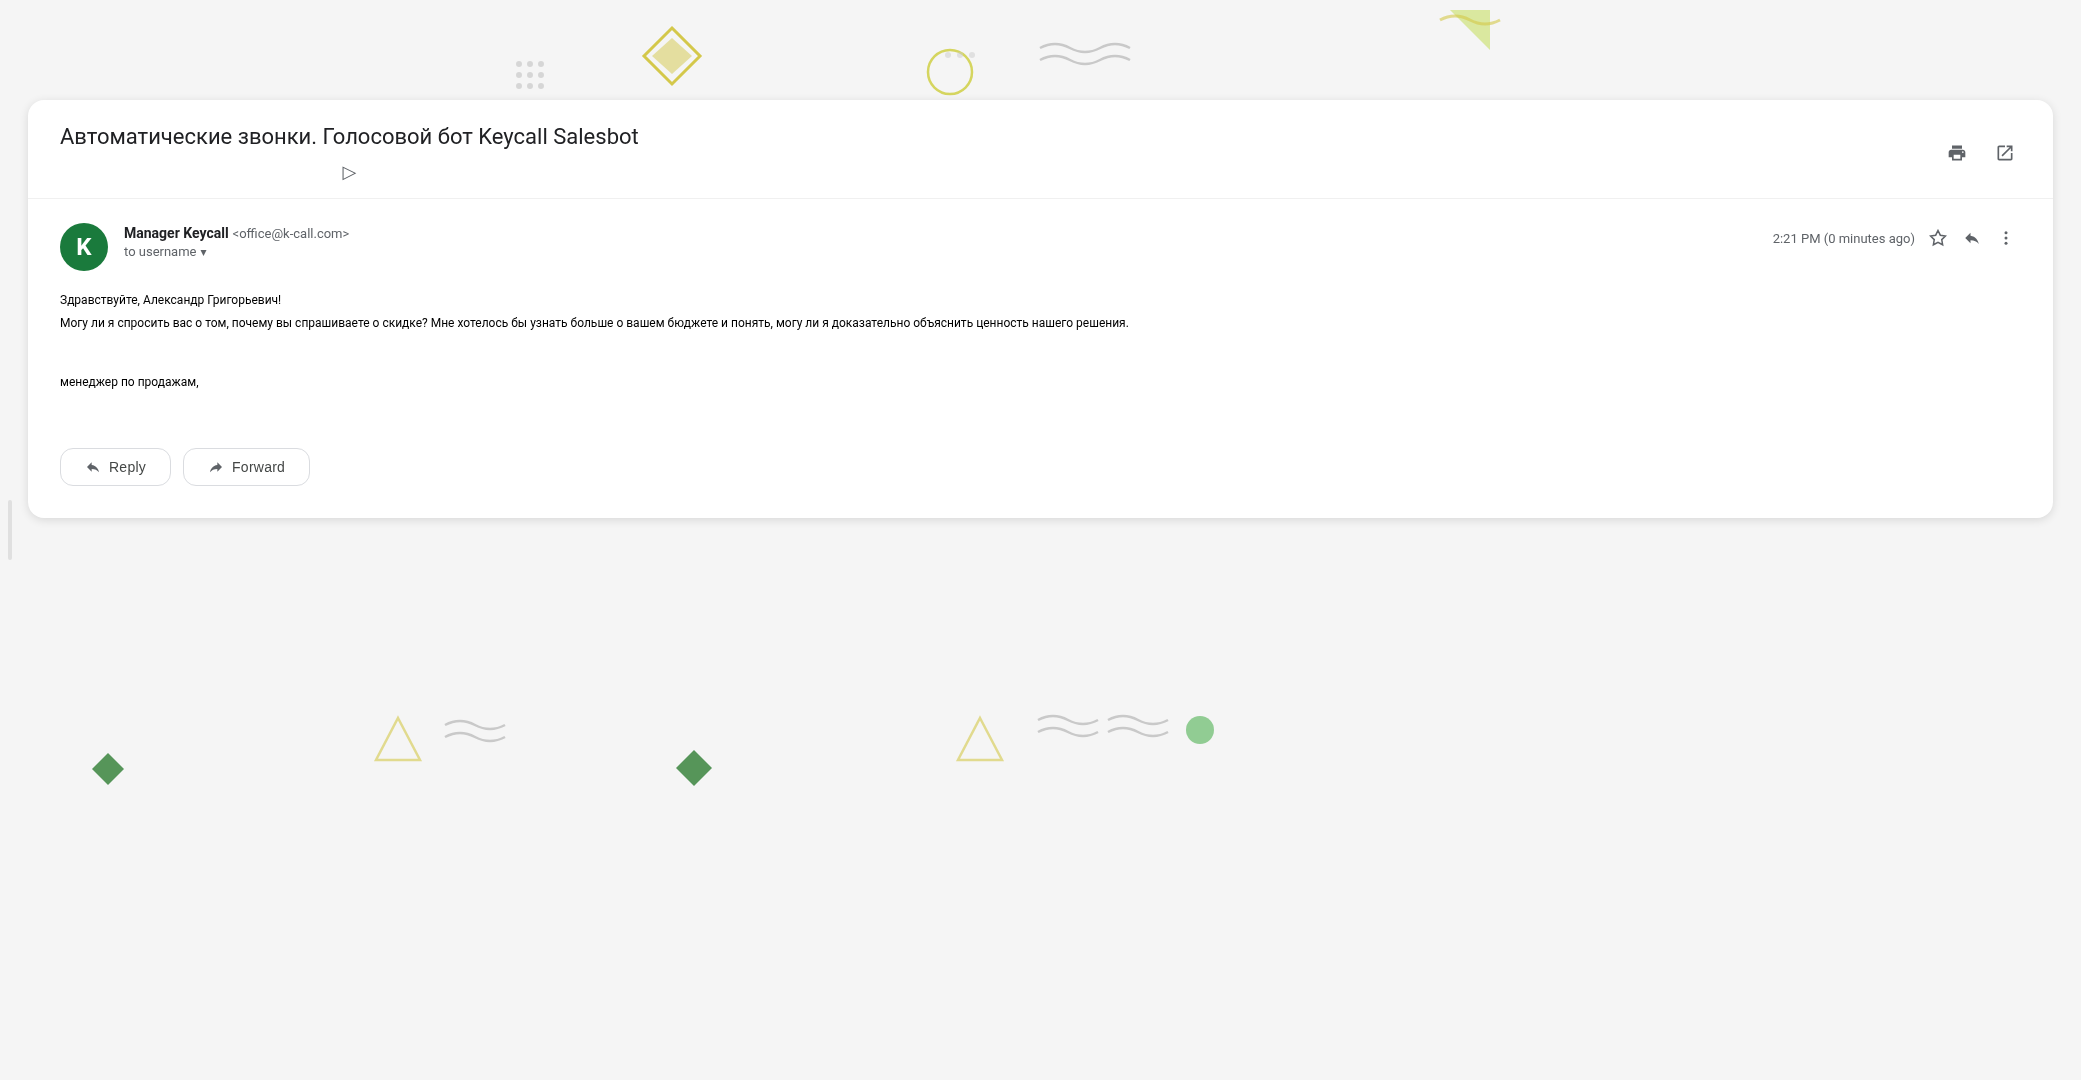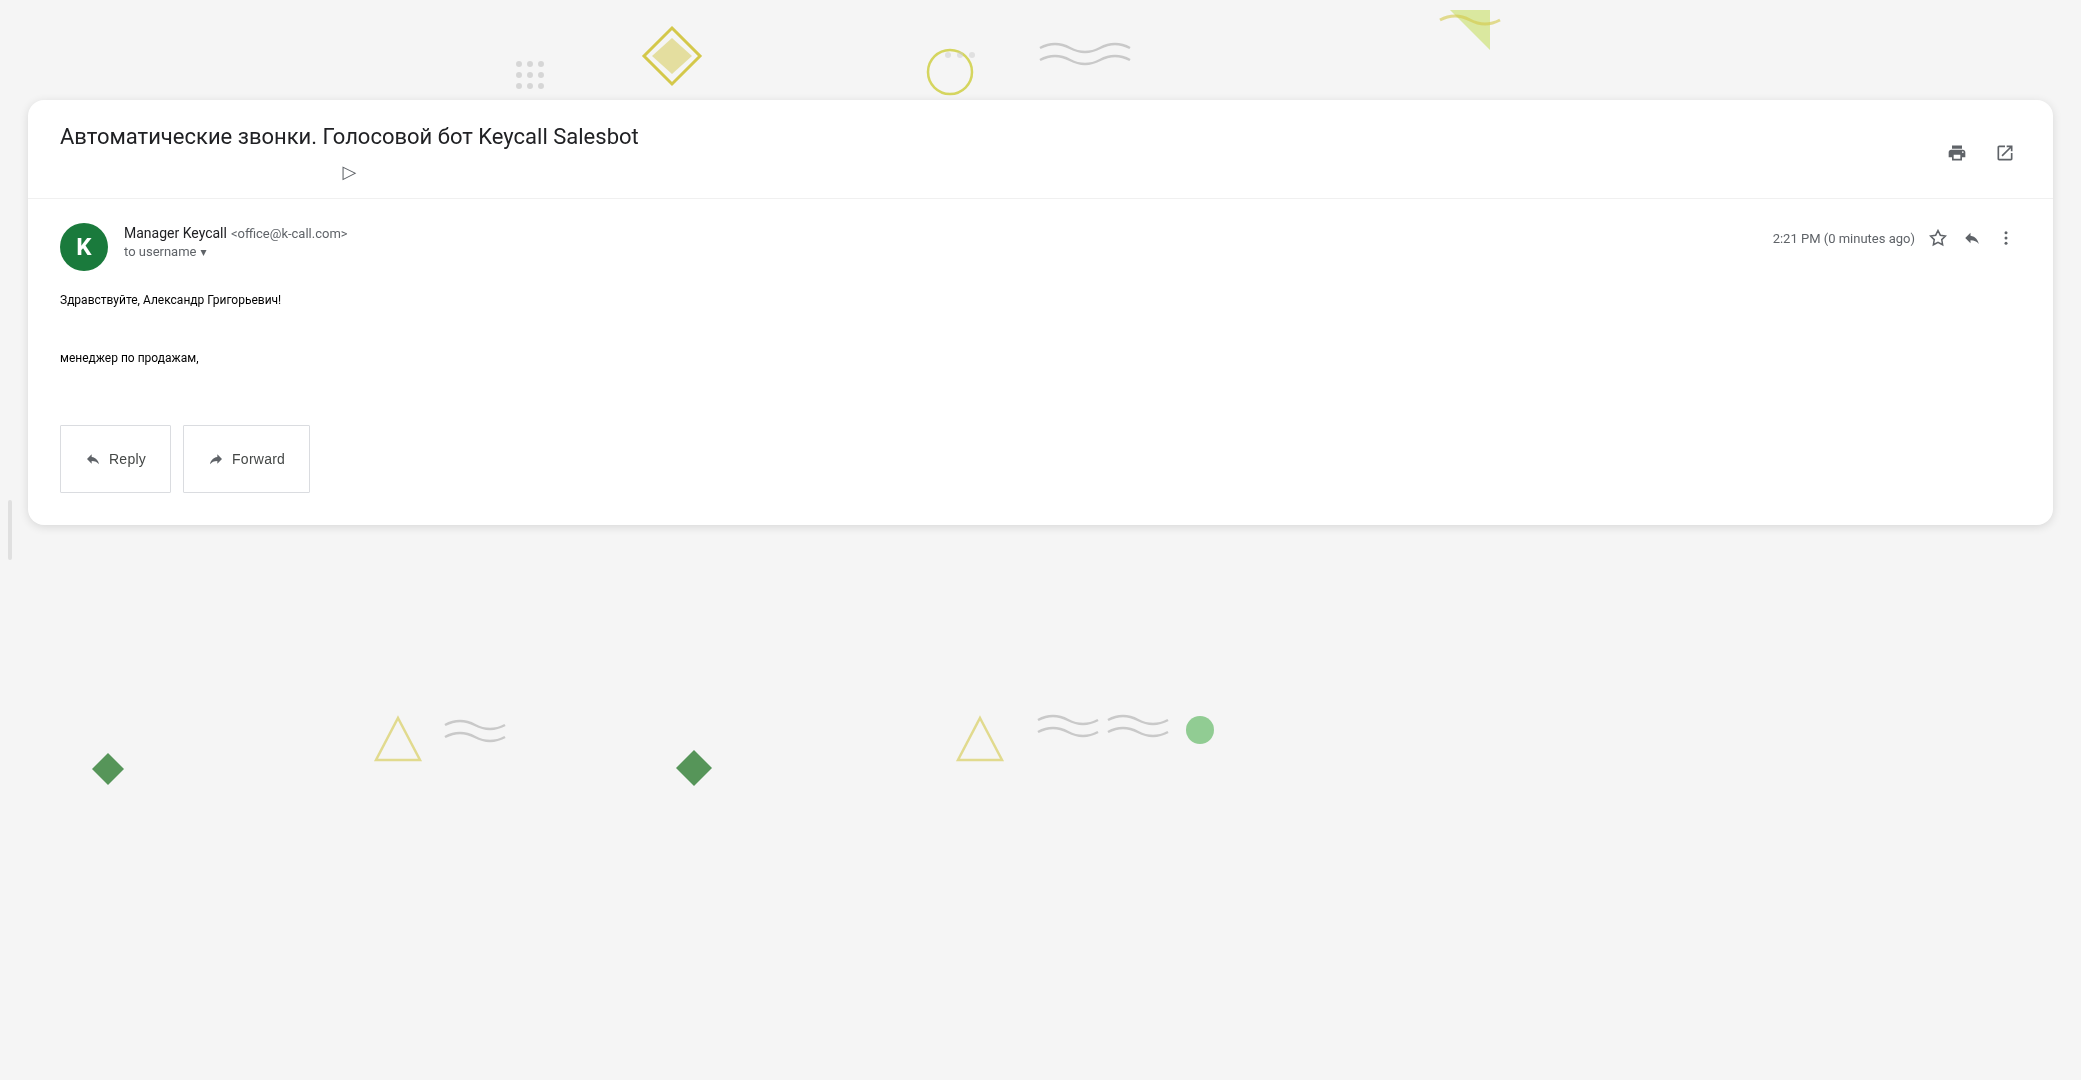--- a/index.html
+++ b/index.html
@@ -118,21 +118,21 @@
     }
 
     .sender-details {
       display: flex;
       flex-direction: column;
       gap: 2px;
     }
 
     .sender-name {
       font-size: 14px;
-      font-weight: 400;
+      font-weight: 700;
       color: #202124;
     }
 
     .sender-email {
       font-size: 13px;
       font-weight: 400;
       color: #5f6368;
       text-align: center;
     }
 
@@ -187,23 +187,23 @@
     .action-buttons {
       padding: 20px 32px 32px 32px;
       display: flex;
       gap: 12px;
     }
 
     .action-btn {
       display: flex;
       align-items: center;
       gap: 8px;
-      padding: 25px 24px;
+      padding: 10px 24px;
       border: 1px solid #dadce0;
-      border-radius: 1px;
+      border-radius: 13px;
       background: #ffffff;
       cursor: pointer;
       font-size: 14px;
       font-weight: 500;
       color: #444746;
       letter-spacing: 0.25px;
     }
 
     
     .left-scroll {
@@ -331,20 +331,21 @@
                 <circle cx="12" cy="12" r="2"></circle>
                 <circle cx="12" cy="19" r="2"></circle>
             </svg>
           </button>
         </div>
       </div>
     </div>
 
     <div class="email-body">
       <p>Здравствуйте, Александр Григорьевич!</p>
+      <p>Могу ли я спросить вас о том, почему вы спрашиваете о скидке? Мне хотелось бы узнать больше о вашем бюджете и понять, могу ли я доказательно объяснить ценность нашего решения.</p>
       <p class="gap">&nbsp;</p>
       <p>менеджер по продажам,</p>
     </div>
   </div>
 
   <div class="action-buttons">
     <button class="action-btn">
       <svg width="16" height="16" viewBox="0 0 24 24" fill="#5f6368">
         <path d="M10 9V5l-7 7 7 7v-4.1c5 0 8.5 1.6 11 5.1-1-5-4-10-11-11z"></path>
       </svg>

